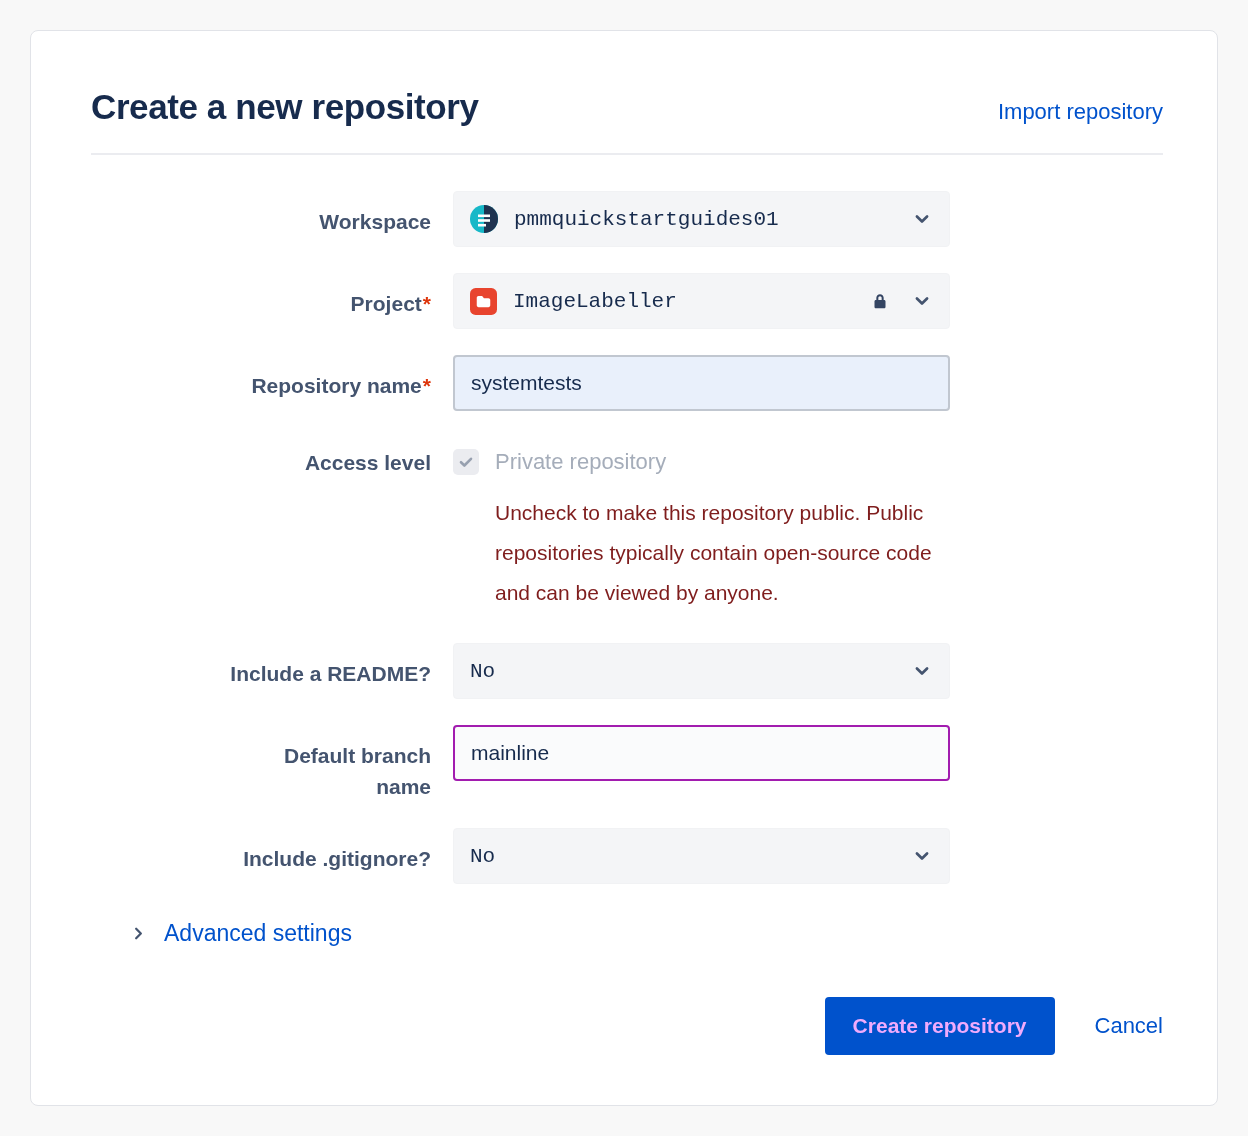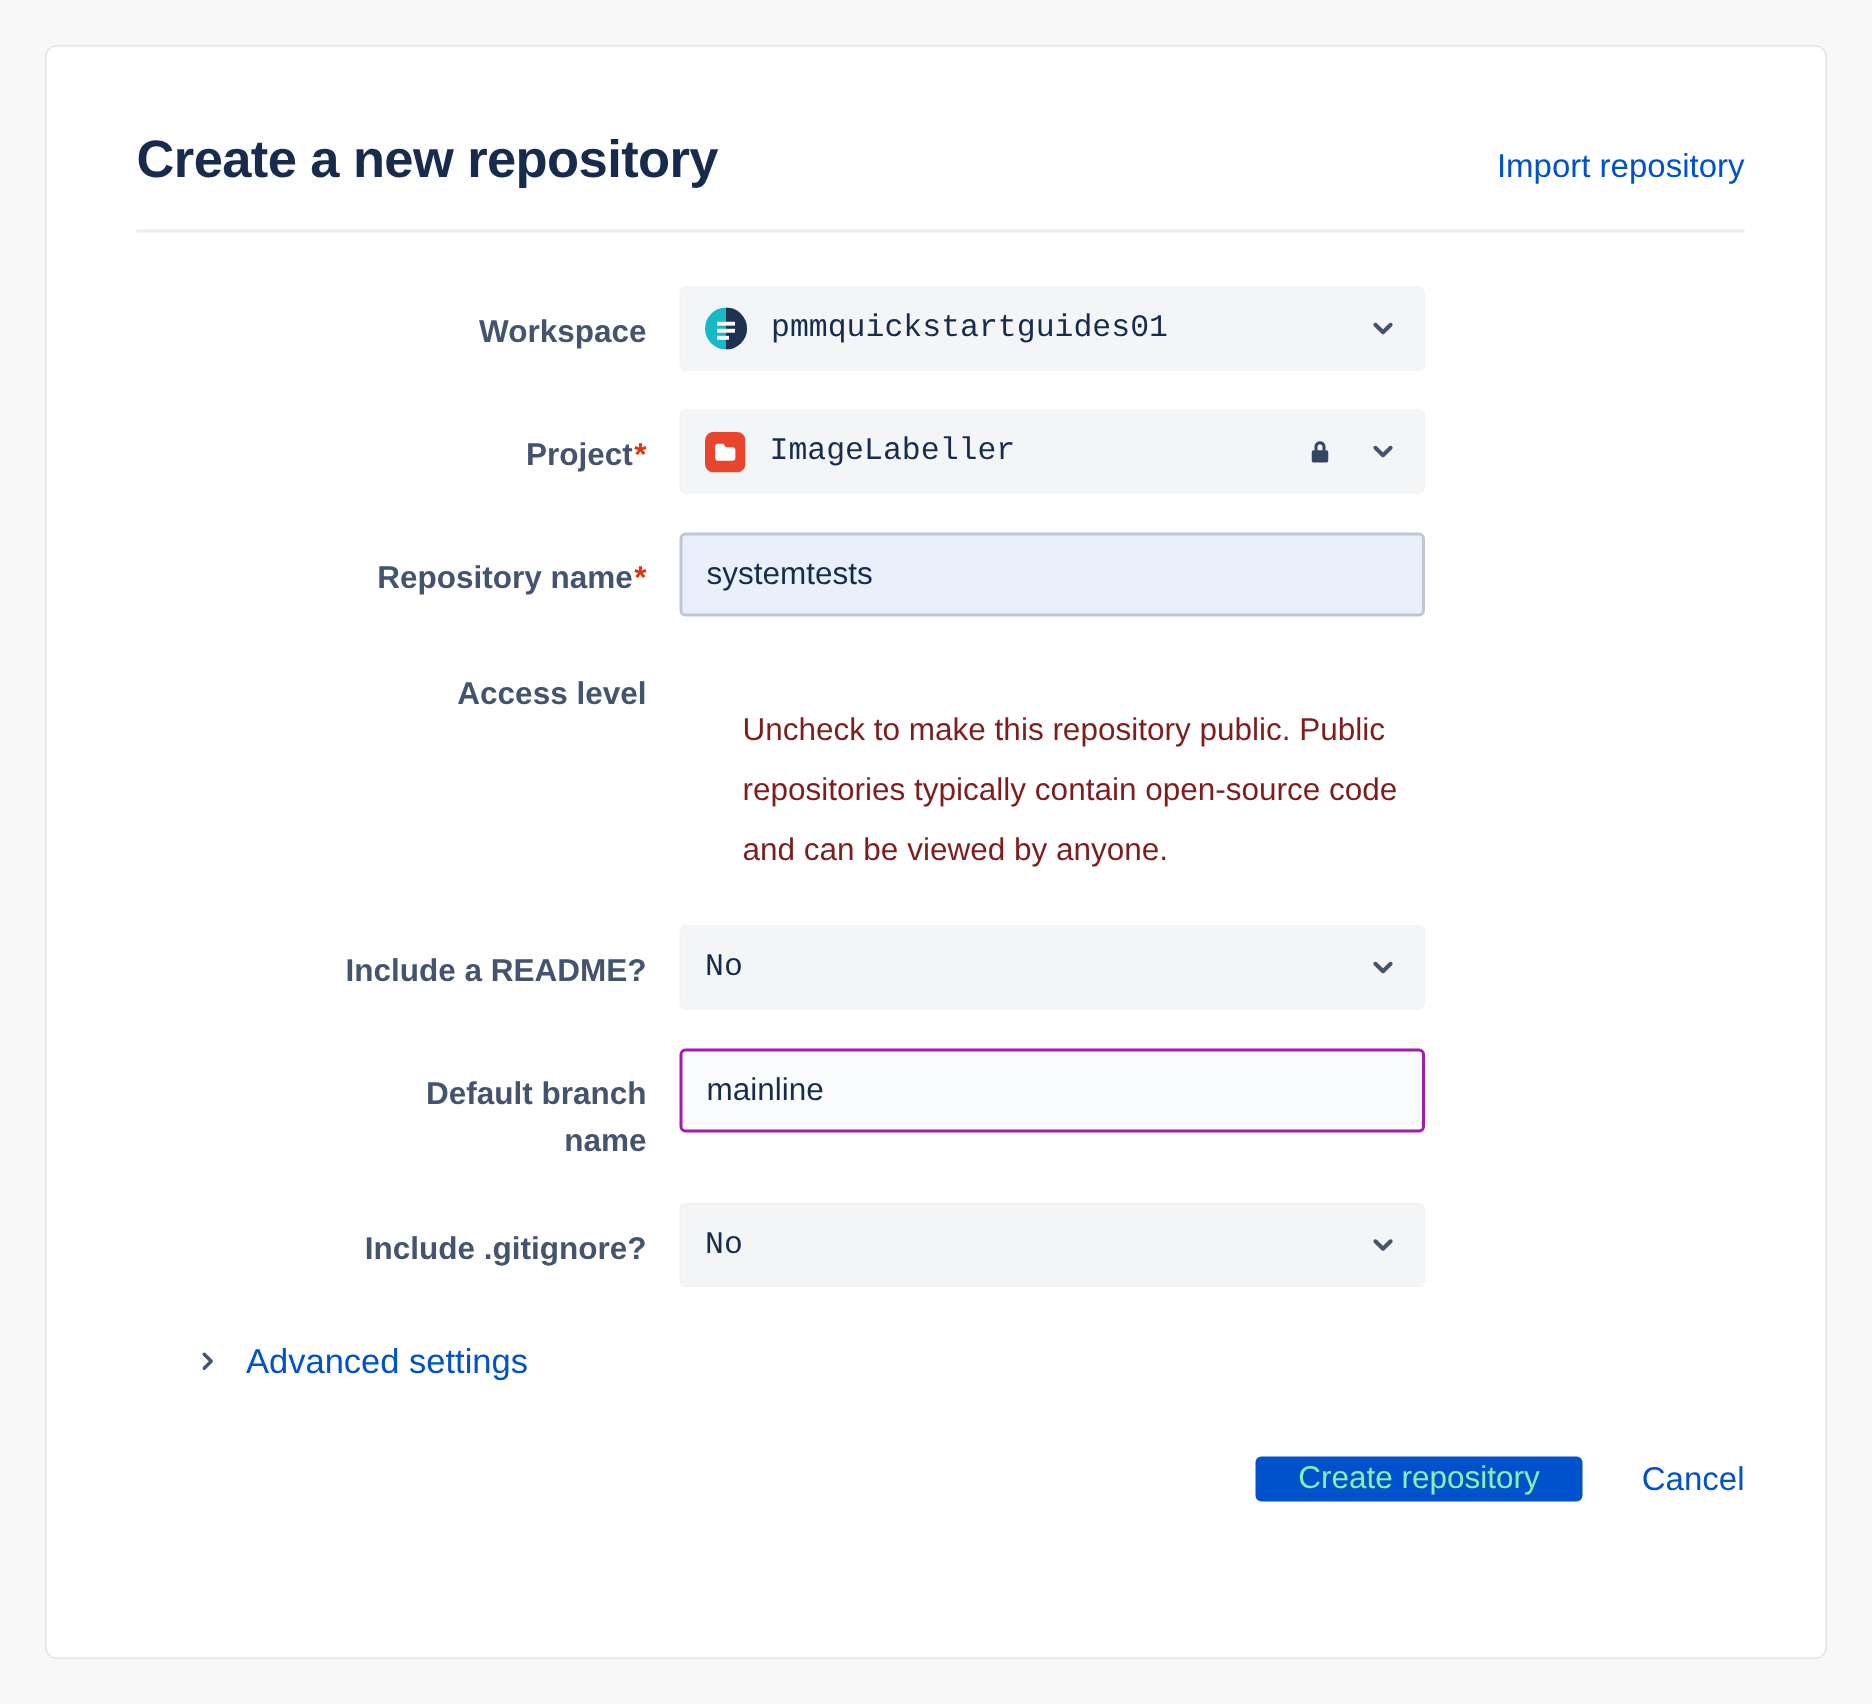--- a/index.html
+++ b/index.html
@@ -109,25 +109,26 @@
     cursor:pointer;
     text-decoration:none;
   }
   .advanced-label { font-size:23px; color:#0052cc; }
 
   .actions {
     display:flex; justify-content:flex-end; align-items:center; gap:40px;
     margin-top:50px;
   }
   .primary-btn {
-    background:#0052cc; color:#86efac;
+    background:#0052cc; color:#f0abfc;
     border:none; border-radius:4px;
     font-size:21px; font-family:inherit;
-    padding:3px 28px;
+    padding:17px 28px;
     cursor:pointer;
+    font-weight:bold;
   }
   .cancel-link { font-size:22px; color:#0052cc; text-decoration:none; cursor:pointer; }
 </style>
 </head>
 <body>
 
 <div class="page">
   <div class="card">
 
     <div class="header">
@@ -194,20 +195,28 @@
           <span class="lbl-text">Repository name</span><span class="req">*</span>
         </div>
         <input class="text-input autofilled" type="text" value="systemtests" style="">
       </div>
 
       <div class="row access-row">
         <div class="flabel" style="padding-top:10px;">
           <span class="lbl-text">Access level</span>
         </div>
         <div class="access-control">
+          <div class="checkbox-line">
+            <span class="checkbox" role="checkbox" aria-checked="true" aria-disabled="true">
+              <svg width="16" height="16" viewBox="0 0 16 16">
+                  <path d="M3 8.2 L6.4 11.5 L13 4.8" fill="none" stroke="#97a0af" stroke-width="2.6" stroke-linecap="round" stroke-linejoin="round"></path>
+                </svg>
+            </span>
+            <span class="checkbox-label">Private repository</span>
+          </div>
           <div class="help-text">Uncheck to make this repository public. Public repositories typically contain open-source code and can be viewed by anyone.</div>
         </div>
       </div>
 
       <div class="row">
         <div class="flabel">
           <span class="lbl-text">Include a README?</span>
         </div>
         <button class="dropdown">
           <span class="dvalue">No</span>

